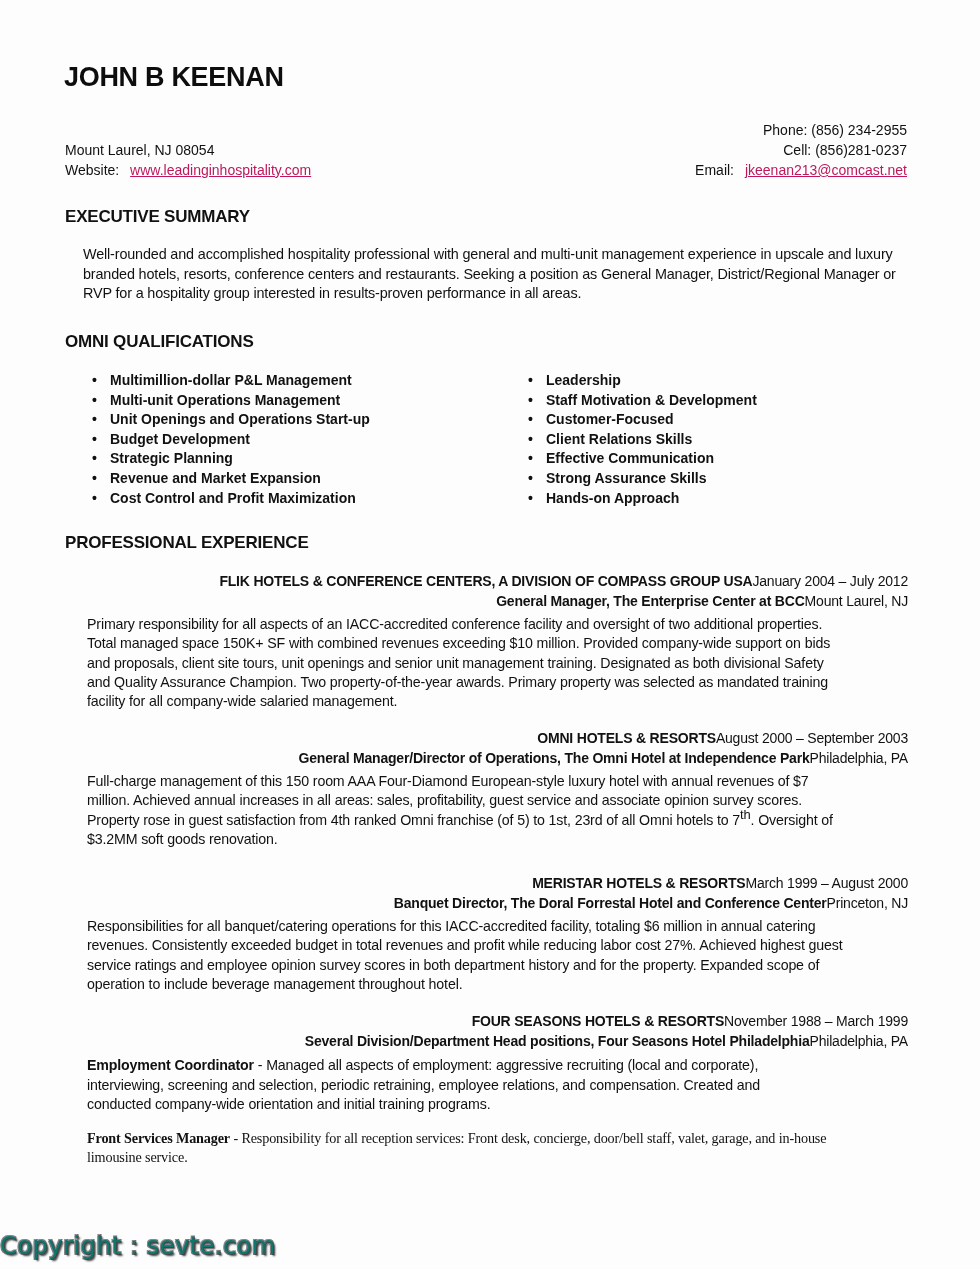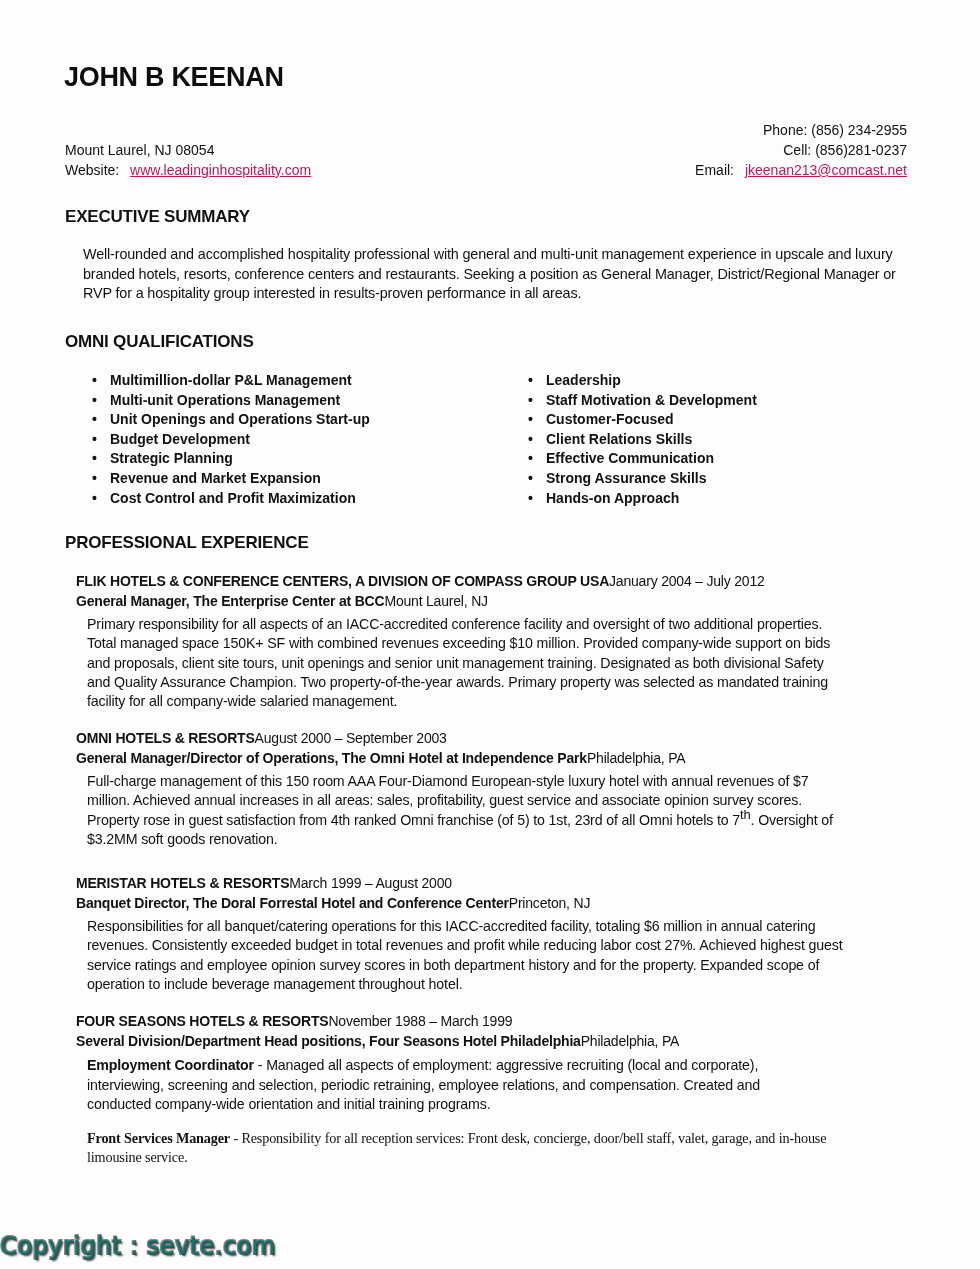--- a/index.html
+++ b/index.html
@@ -33,21 +33,21 @@
   }
   .qual-col li { position: relative; padding-left: 18px; }
   .qual-col li .bullet {
     position: absolute; left: 0; top: 0; font-weight: bold;
   }
   .qual-left { left: 92px; }
   .qual-right { left: 528px; }
 
   .job { position: absolute; left: 76px; width: 832px; }
   .job-row {
-    display: flex; justify-content: flex-start;
+    display: flex; justify-content: flex-end;
     font-size: 14px; line-height: 20px; letter-spacing: -0.2px;
   }
   .job-row .b { font-weight: bold; }
   .job-desc {
     margin: 4px 0 0 11px; font-size: 14.2px; line-height: 19.3px; letter-spacing: -0.15px;
     width: 760px;
   }
   .sub-role { margin: 5px 0 0 11px; font-size: 14.2px; line-height: 19.6px; letter-spacing: -0.15px; width: 740px; }
   .sub-role .b { font-weight: bold; }
   sup { font-size: 13px; line-height: 0; }

